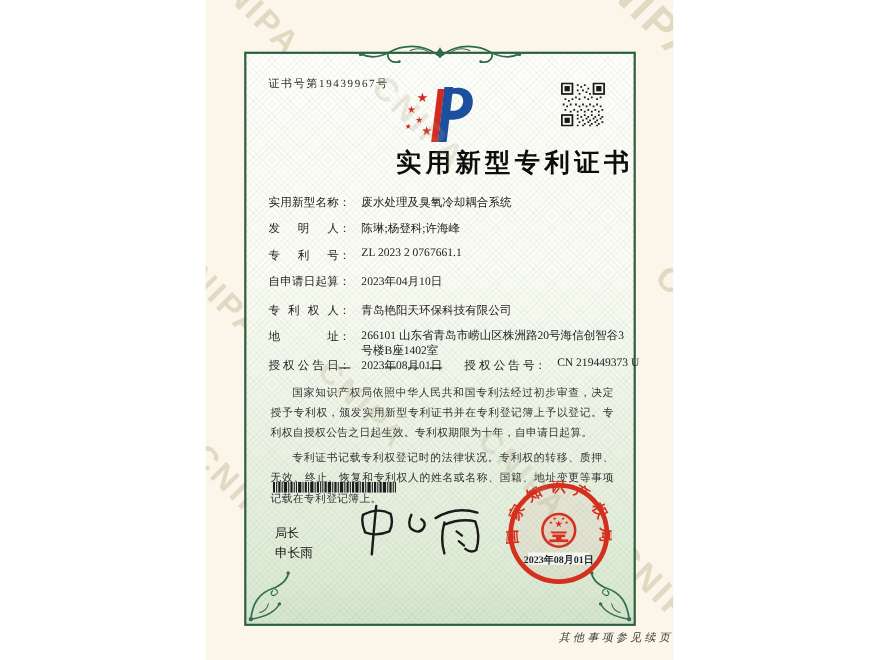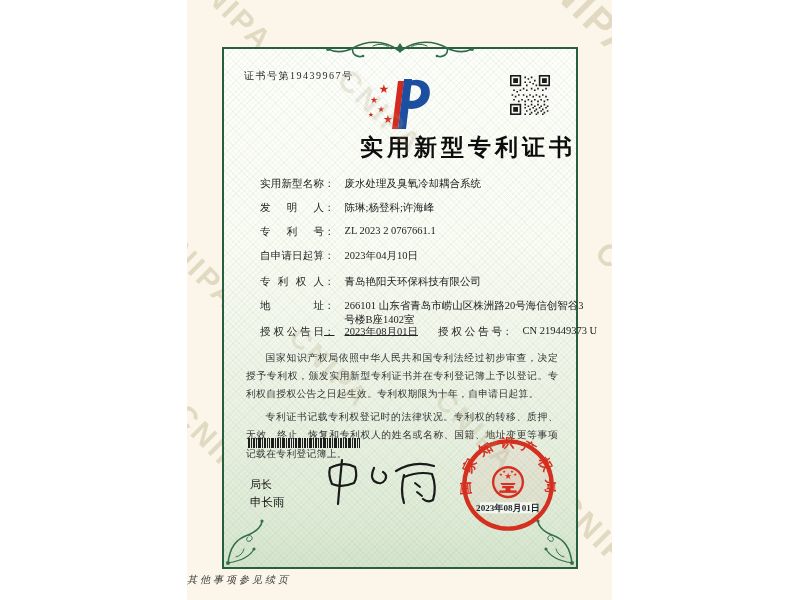--- a/index.html
+++ b/index.html
@@ -14,38 +14,38 @@
         background:
           repeating-linear-gradient(45deg, rgba(110,160,115,0.07) 0 1px, transparent 1px 4px),
           repeating-linear-gradient(-45deg, rgba(110,160,115,0.07) 0 1px, transparent 1px 4px),
           linear-gradient(180deg,#fefefb 0%,#fbfcf4 38%,#eef3e6 66%,#dfebd7 90%,#d5e4cd 100%);}
   .cert-no{position:absolute;left:20px;top:20px;font-size:10px;letter-spacing:1.5px;color:#2a2a2a;}
   .logo{position:absolute;left:138px;top:24px;width:74px;height:58px;}
   .qr{position:absolute;left:286px;top:26px;width:40px;height:40px;}
   .title{position:absolute;left:0;right:0;top:83px;text-align:right;font-size:23px;font-weight:bold;
          letter-spacing:4px;color:#0d0d0d;}
   .frow{position:absolute;left:20px;right:14px;font-size:10.5px;color:#222;white-space:nowrap;}
-  .flabel{display:inline-block;width:64px;text-align:justify;text-align-last:justify;vertical-align:top;margin-left:16px;}
+  .flabel{display:inline-block;width:64px;text-align:justify;text-align-last:justify;vertical-align:top;}
   .fcolon{vertical-align:top;}
   .fvalue{margin-left:10px;vertical-align:top;}
   .fvalue-wrap{display:inline-block;width:248px;white-space:normal;line-height:1.35;}
   .fpair2{position:absolute;left:178px;top:0;}
   .paras{position:absolute;left:22px;top:300px;width:312px;font-size:9.8px;line-height:1.85;color:#333;
          text-align:justify;letter-spacing:0.3px;}
   .paras p{margin:0 0 5px 0;text-indent:2em;}
   .barcode{position:absolute;left:24px;top:389px;width:112px;height:10px;}
   .issuer-title{position:absolute;left:26px;top:428px;font-size:11px;color:#111;}
   .issuer-name{position:absolute;left:26px;top:446px;font-size:11.5px;font-weight:normal;color:#111;}
   .signature{position:absolute;left:88px;top:407px;width:132px;height:52px;}
   .seal{position:absolute;left:236px;top:388px;width:96px;height:96px;z-index:6;}
   .page-ind{position:absolute;left:0;right:0;bottom:5px;text-align:center;font-size:8.5px;color:#333;letter-spacing:1px;}
   .top-orn{position:absolute;left:50%;top:-14px;transform:translateX(-50%);width:210px;height:28px;}
   .fl-bl{position:absolute;left:2px;bottom:2px;width:46px;height:46px;}
   .fl-br{position:absolute;right:2px;bottom:2px;width:46px;height:46px;transform:scaleX(-1);}
-  .footer-note{position:absolute;left:0;top:573px;width:100%;text-align:left;font-size:10px;
+  .footer-note{position:absolute;left:0;top:573px;width:100%;text-align:right;font-size:10px;
                font-style:italic;letter-spacing:3px;color:#3c3c3c;z-index:2;}
 </style>
 </head>
 <body>
 
 <div class="photo">
 
   <div class="wm" style="left:-10px;top:-8px;font-size:30px;">CNIPA</div>
   <div class="wm" style="left:328px;top:-16px;font-size:40px;">CNIPA</div>
   <div class="wm" style="left:-44px;top:250px;font-size:30px;">CNIPA</div>

